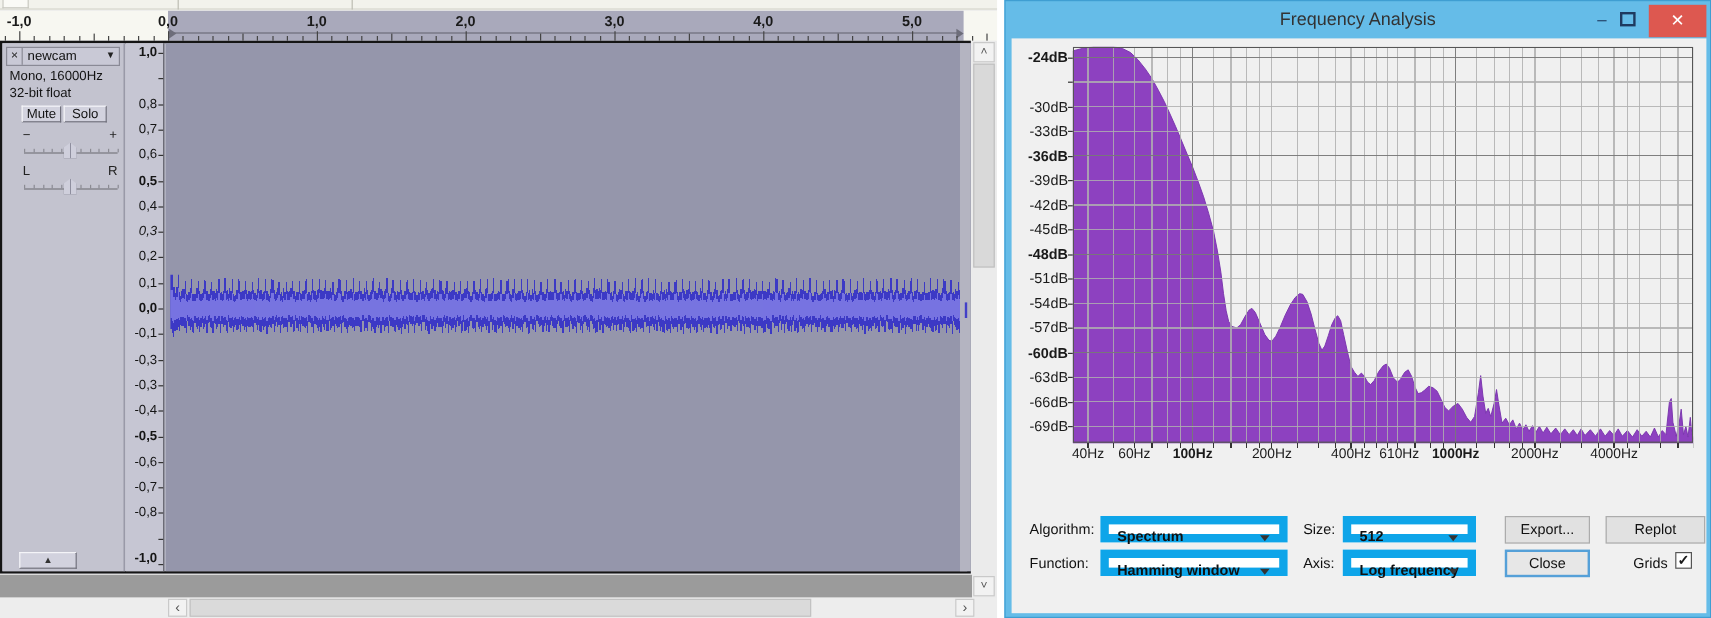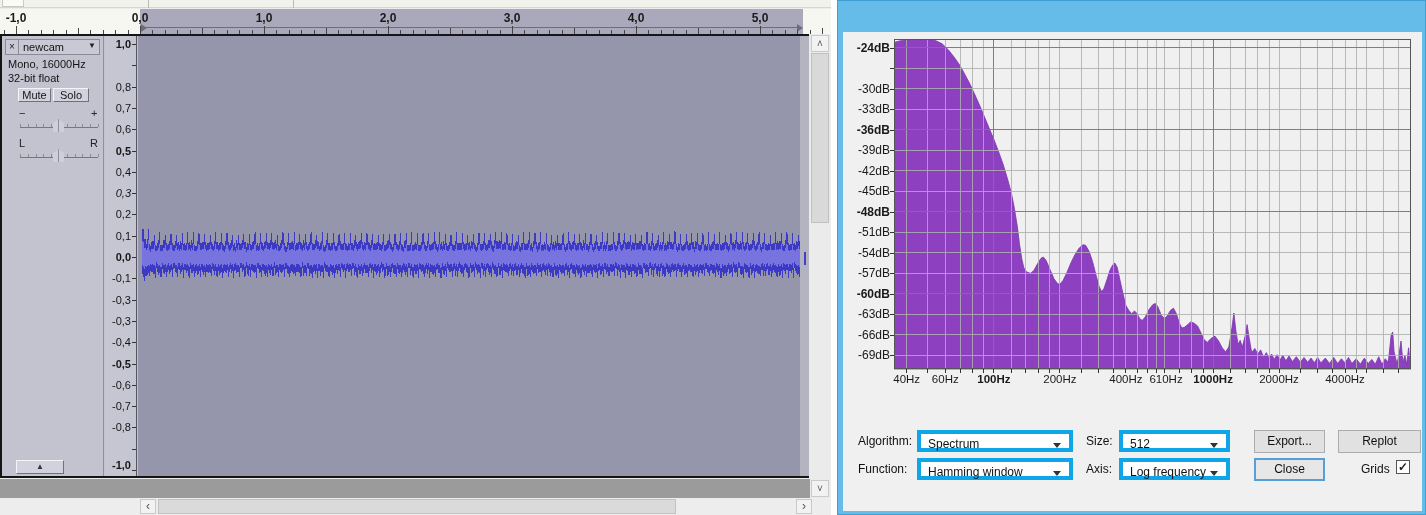--- a/index.html
+++ b/index.html
@@ -63,21 +63,21 @@
   .dbl{position:absolute;right:532px;font-size:12px;color:#1a1a1a;white-space:nowrap;transform:translateY(-50%);}
   .dbl.b{font-weight:bold;}
   .dbtick{position:absolute;left:47px;width:4px;height:1px;background:#333;}
   #plot{position:absolute;left:51px;top:7px;width:517px;height:336px;}
   .fxl{position:absolute;top:341px;font-size:11.5px;color:#1a1a1a;transform:translateX(-50%);white-space:nowrap;}
   .fxl.b{font-weight:bold;}
   #statusline{position:absolute;left:58px;top:366px;font-size:12px;color:#111;white-space:nowrap;}
   #statusline .peak{margin-left:38px;}
 
   .ctl-label{position:absolute;font-size:12px;color:#111;}
-  .combo{position:absolute;height:22px;background:#fff;border:4px solid #0ea5e9;font-size:12px;color:#111;}
+  .combo{position:absolute;height:22px;background:#fff;border:7px solid #0ea5e9;font-size:12px;color:#111;font-weight:bold;}
   .combo .val{position:absolute;left:7px;top:3px;white-space:nowrap;}
   .combo .chev{position:absolute;right:8px;top:9px;width:0;height:0;border-left:4px solid transparent;border-right:4px solid transparent;border-top:5px solid #333;}
   .pbtn{position:absolute;height:23px;background:#e1e1e1;border:1px solid #acacac;font-size:12px;color:#111;text-align:center;line-height:21px;}
   .pbtn.default{background:#e7e7e7;border:2px solid #55a0d8;line-height:19px;}
   #gridsbox{position:absolute;width:14px;height:14px;background:#fff;border:1px solid #555;font-size:12px;font-weight:bold;color:#1a1a1a;text-align:center;line-height:13px;}
 </style>
 </head>
 <body>
 
 <div id="root">
@@ -292,20 +292,26 @@
     <div id="hscroll">
       <div class="scr-btn" style="left:140px;top:1px;width:16px;height:15px;font-size:12px;line-height:13px;">‹</div>
       <div id="hthumb"></div>
       <div class="scr-btn" style="left:796px;top:1px;width:16px;height:15px;font-size:12px;line-height:13px;">›</div>
     </div>
   </section>
 
   <div id="gap"></div>
 
   <section id="dlg">
+    <div id="titlebar">
+      <div id="dlg-title">Frequency Analysis</div>
+      <div id="btn-min">–</div>
+      <div id="btn-max"></div>
+      <div id="btn-close">✕</div>
+    </div>
 
     <div id="dlgbody">
       <div id="db-labels">
           <div class="dbl b" style="top: 15.882px;">-24dB</div>
           <div class="dbl" style="top: 56.8758px;">-30dB</div>
           <div class="dbl" style="top: 77.3727px;">-33dB</div>
           <div class="dbl b" style="top: 97.8696px;">-36dB</div>
           <div class="dbl" style="top: 118.366px;">-39dB</div>
           <div class="dbl" style="top: 138.863px;">-42dB</div>
           <div class="dbl" style="top: 159.36px;">-45dB</div>

